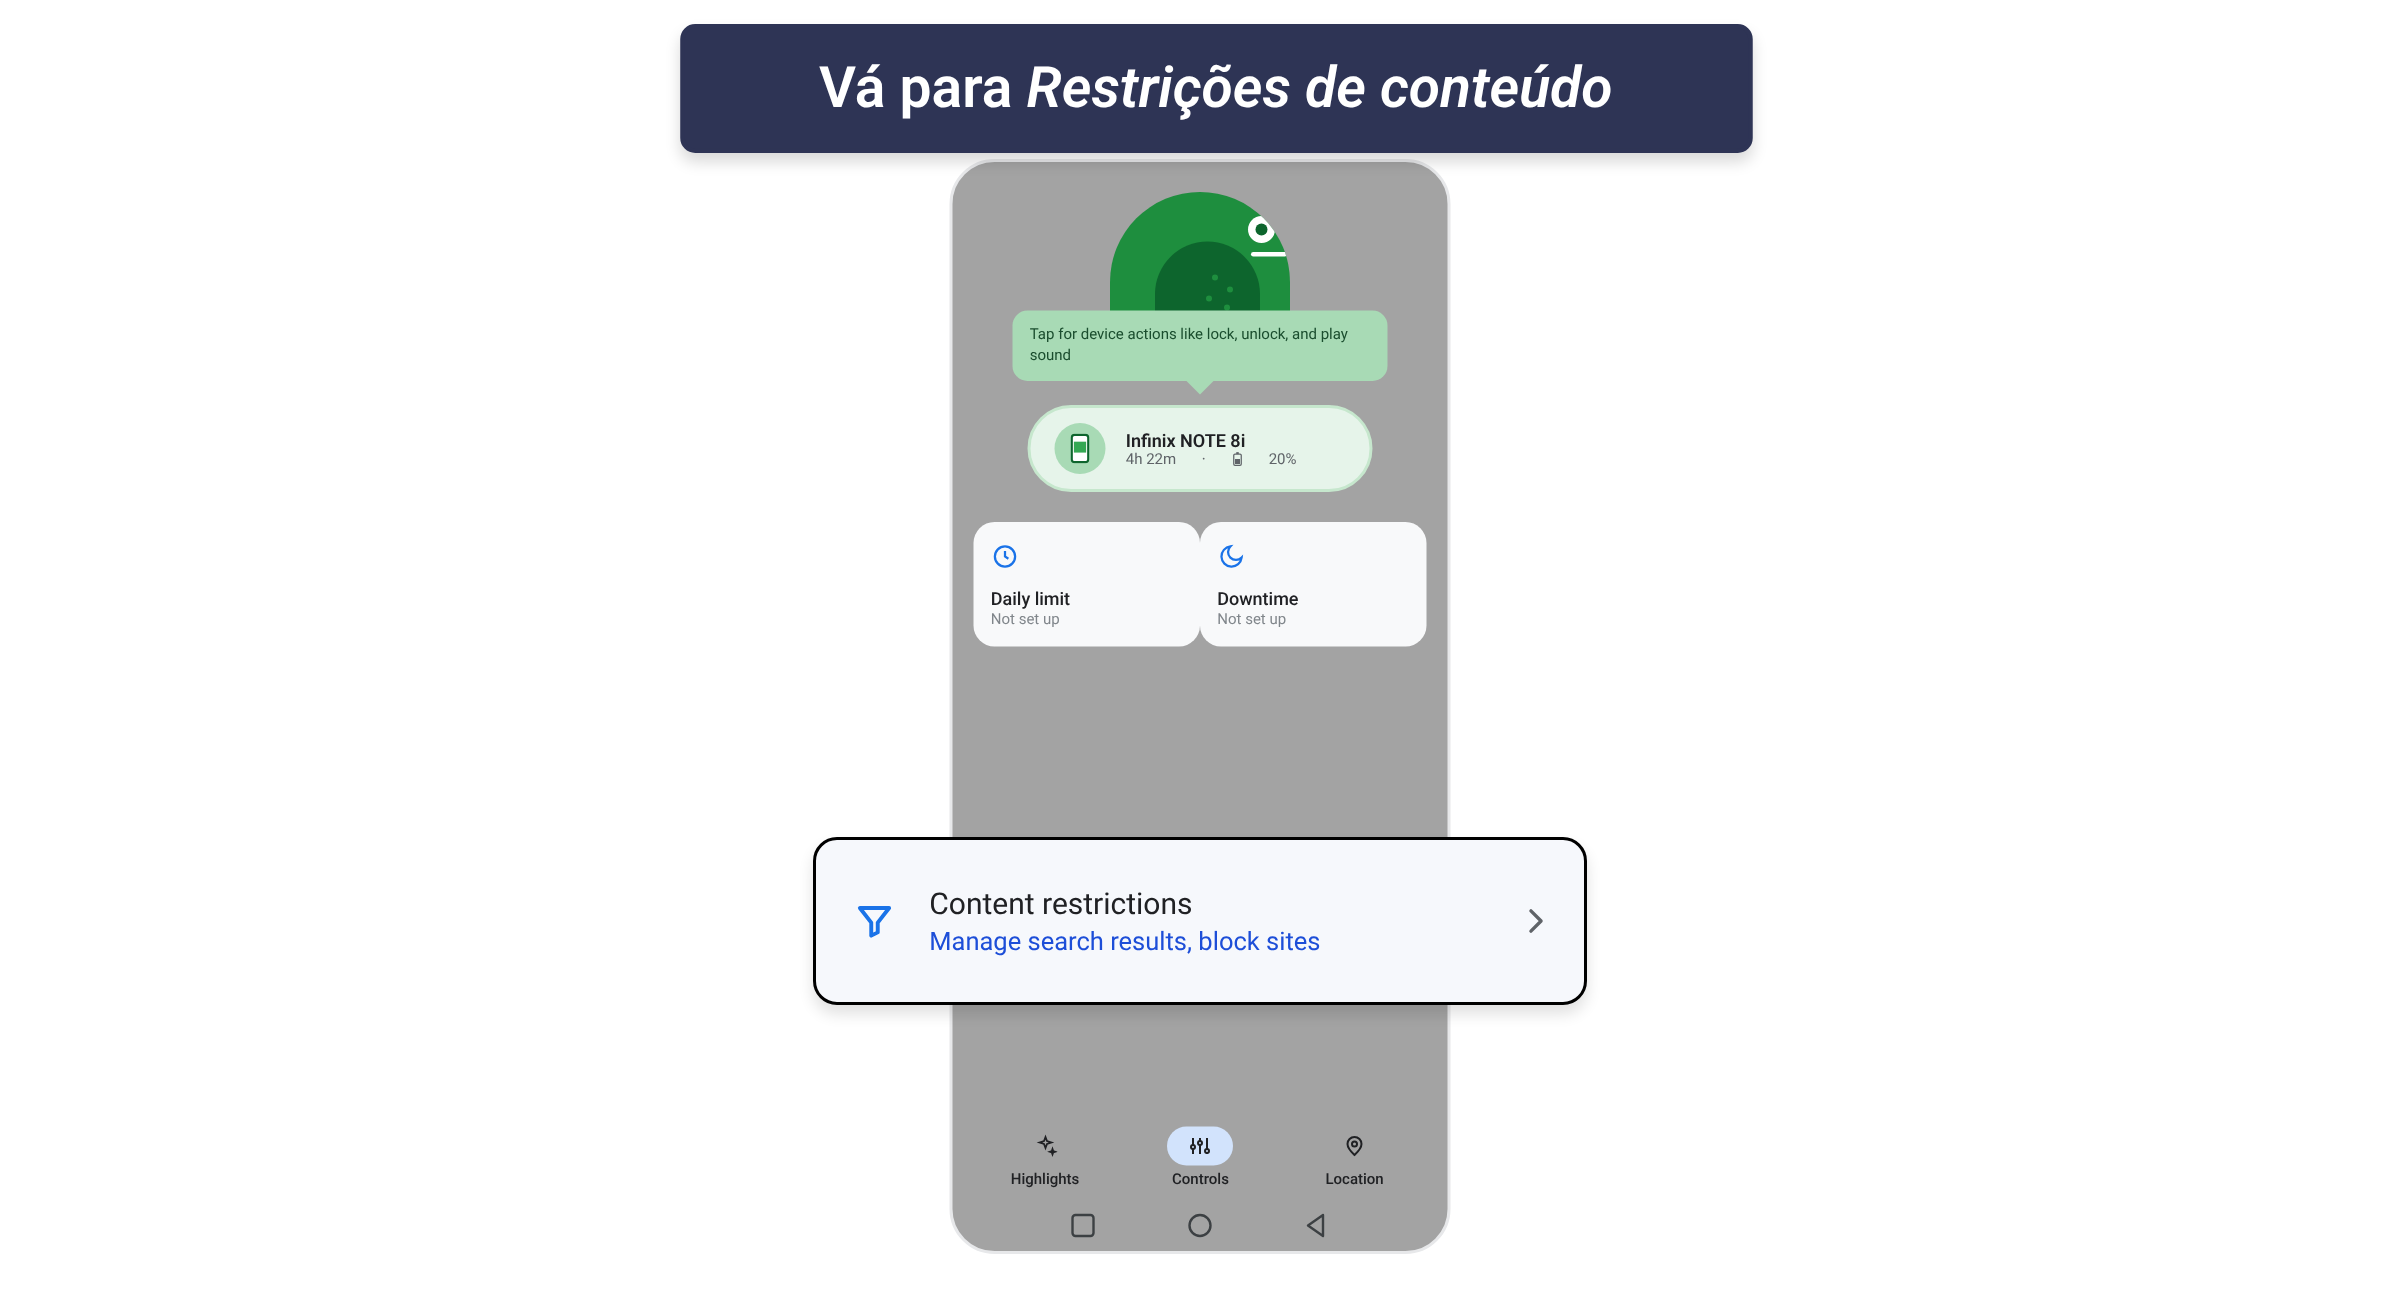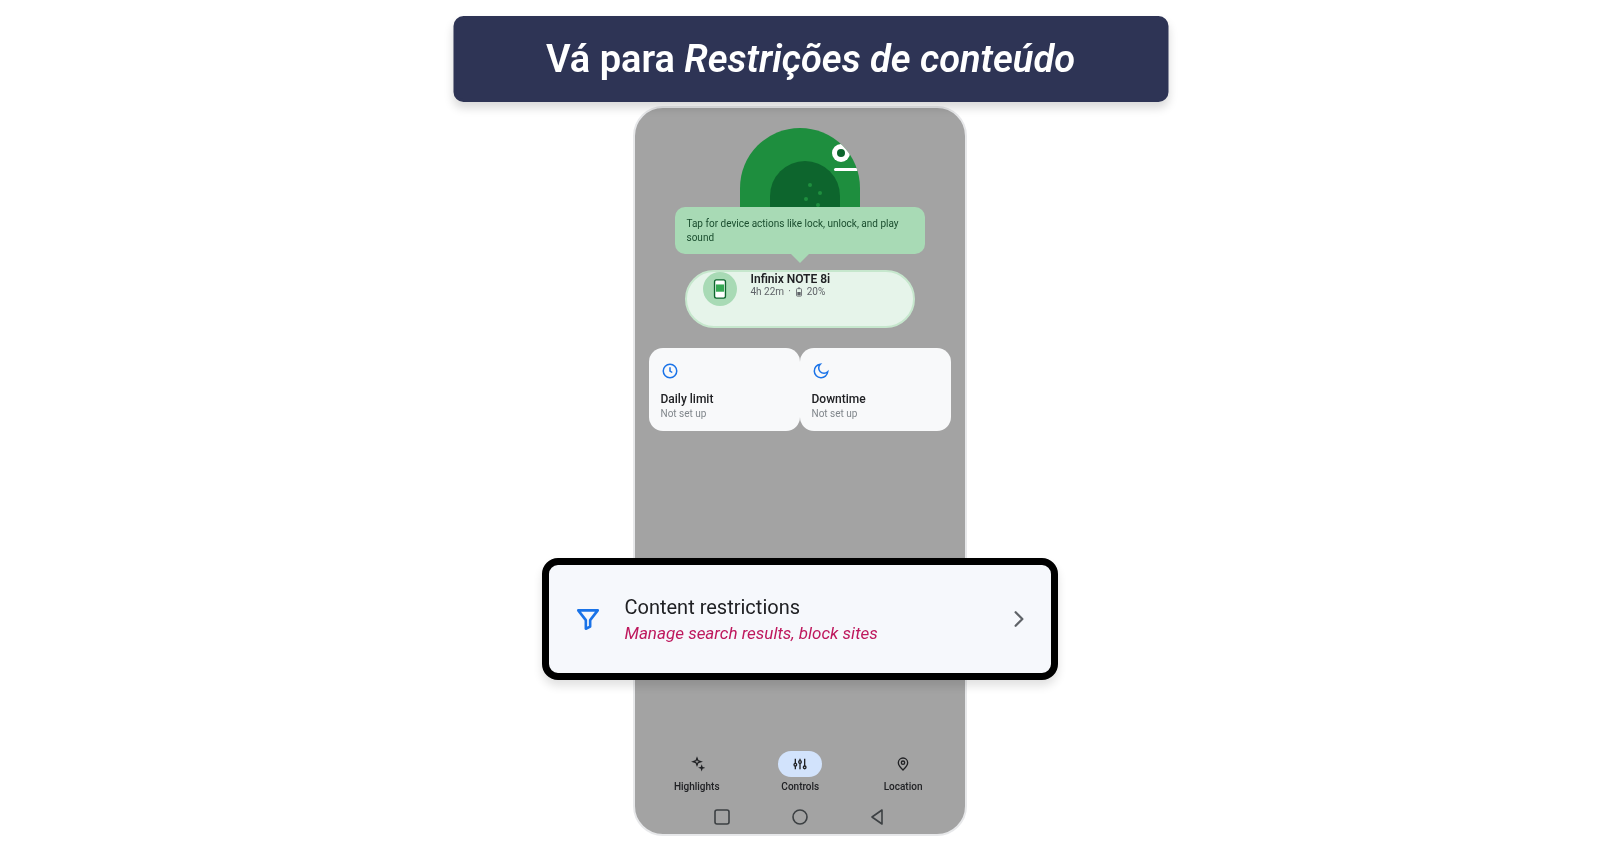--- a/index.html
+++ b/index.html
@@ -122,33 +122,33 @@
 
   
   .device-pill {
     margin-top: 16px;
     width: 230px;
     height: 58px;
     background: #e6f4ea;
     border: 2px solid #c6e7cd;
     border-radius: 30px;
     display: flex;
-    align-items: flex-start;
+    align-items: center;
     padding: 0 16px;
     gap: 14px;
   }
   .device-pill .icon-wrap {
     width: 34px; height: 34px; border-radius: 50%;
     background: #a8dab5;
     display:flex; align-items:center; justify-content:center;
   }
   .device-pill .icon-wrap svg { width: 14px; height: 20px; }
   .device-meta { display:flex; flex-direction:column; }
   .device-meta .name { font-size: 12px; font-weight:600; color:#202124; }
-  .device-meta .sub { font-size: 10px; color:#5f6368; display:flex; align-items:center; gap:4px; }
+  .device-meta .sub { font-size: 10px; color:#5f6368; display:flex; align-items:center; gap:17px; }
   .bat-ic { width:8px; height:10px; }
 
   
   .cards-row {
     display:flex;
     gap: 0;
     margin-top: 20px;
     padding: 0 4px;
   }
   .card {
@@ -162,32 +162,32 @@
   .card .sub { font-size:10px; color:#80868b; margin-top:2px; }
 
   
   .callout {
     position: absolute;
     top: 558px;
     left: 50%;
     transform: translateX(-50%);
     width: 516px;
     background: #f6f8fc;
-    border: 7px solid #000000;
+    border: 2px solid #000000;
     border-radius: 16px;
     padding: 30px 26px;
     display:flex;
     align-items:center;
     gap: 24px;
     z-index: 40;
     box-shadow: 0 6px 10px rgba(0,0,0,0.12);
   }
   .callout .filter-ic { width: 26px; height: 26px; color:#1a73e8; flex-shrink:0; }
   .callout .text .t1 { font-size: 20px; color:#202124; font-weight:400; }
-  .callout .text .t2 { font-size: 17px; color:#be185d; margin-top:4px;font-style:italic; }
+  .callout .text .t2 { font-size: 17px; color:#1d4ed8; margin-top:4px; }
   .callout .chev { margin-left:auto; color:#5f6368; width:12px; height:18px; flex-shrink:0; }
 
   
   .bottom-nav {
     position:absolute;
     bottom: 42px;
     left: 10px;
     right: 10px;
     display:flex;
     justify-content:space-around;

